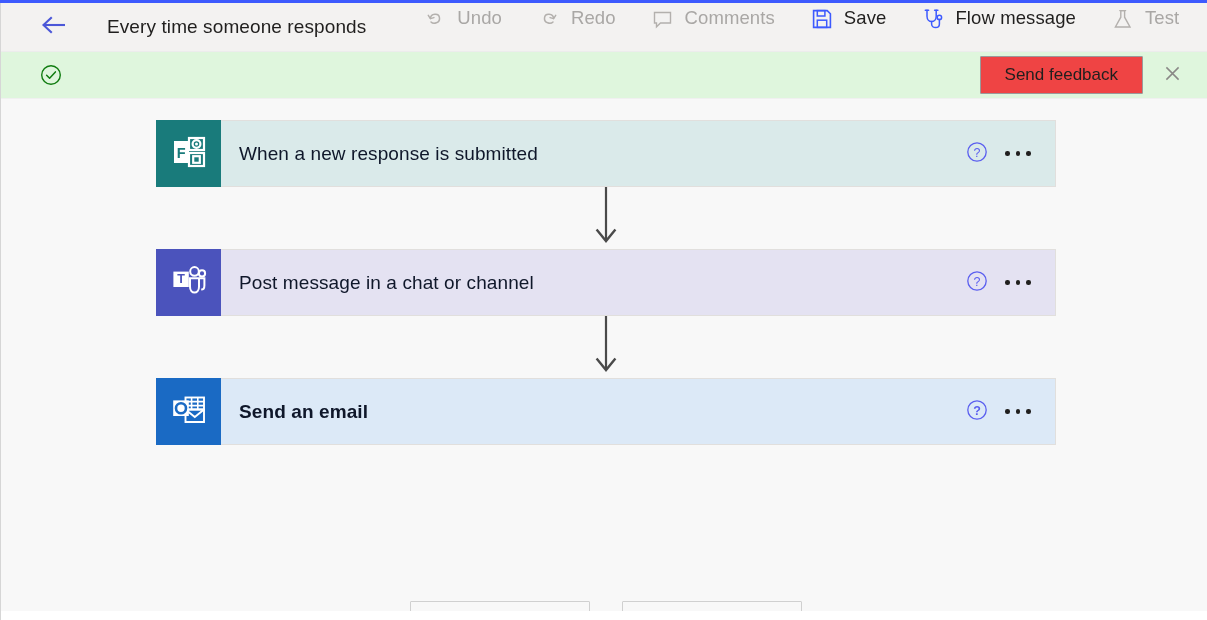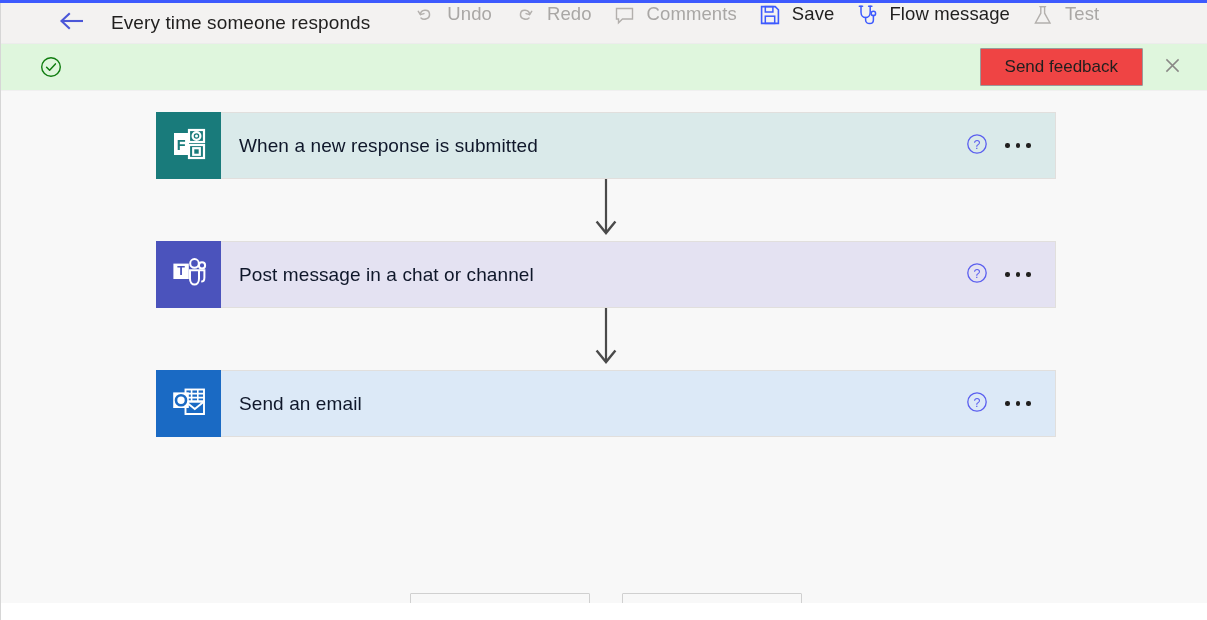--- a/index.html
+++ b/index.html
@@ -27,27 +27,28 @@
     position: relative;
     width: 1207px;
     height: 617px;
     box-sizing: border-box;
     border-left: 1px solid #d6d6d6;
     background: #ffffff;
   }
 
   
   .commandbar {
-    height: 41px;
+    height: 49px;
     background: #f3f2f1;
     display: flex;
     align-items: center;
-    padding-left: 54px;
+    padding-left: 36px;
     box-sizing: border-box;
     border-bottom: 1px solid #ececec;
+    gap: 14px;
   }
   .back-btn {
     width: 34px;
     height: 34px;
     display: flex;
     align-items: center;
     justify-content: center;
     cursor: pointer;
     flex: none;
   }
@@ -405,21 +406,21 @@
 
       <div class="connector">
         <span>
           <svg width="28" height="62" viewBox="0 0 28 62">
             <path d="M14 0 L14 55" fill="none" stroke="#4a4a4a" stroke-width="2.2"></path>
             <path d="M4.6 44.5 L14 56 L23.4 44.5" fill="none" stroke="#4a4a4a" stroke-width="2.4" stroke-linecap="butt" stroke-linejoin="miter"></path>
           </svg>
         </span>
       </div>
 
-      <div class="card" id="card2" style="background: rgb(220, 233, 247);">
+      <div class="card" id="card2" style="background: rgb(220, 233, 247); font-weight: bold;">
         <div class="card-icon" id="icon2" style="background: rgb(26, 106, 196);">
           <span>
             <svg width="38" height="38" viewBox="0 0 38 38">
               <rect x="15.5" y="6.5" width="18.5" height="12" fill="none" stroke="#ffffff" stroke-width="1.9"></rect>
               <path d="M15.5 10.6 H34 M15.5 14.6 H34 M21.6 6.5 V18.5 M27.8 6.5 V18.5" fill="none" stroke="#ffffff" stroke-width="1.6"></path>
               <path d="M15.5 18.5 H34 V31 H15.5 Z" fill="none" stroke="#ffffff" stroke-width="1.9" stroke-linejoin="miter"></path>
               <path d="M15.5 18.5 L24.8 26 L34 18.5" fill="none" stroke="#ffffff" stroke-width="1.9" stroke-linejoin="miter"></path>
               <rect x="3.2" y="9.4" width="15.6" height="15.6" fill="#ffffff"></rect>
               <circle cx="11" cy="17.2" r="5" fill="none" stroke="#1a6ac4" stroke-width="2.6"></circle>
             </svg>

